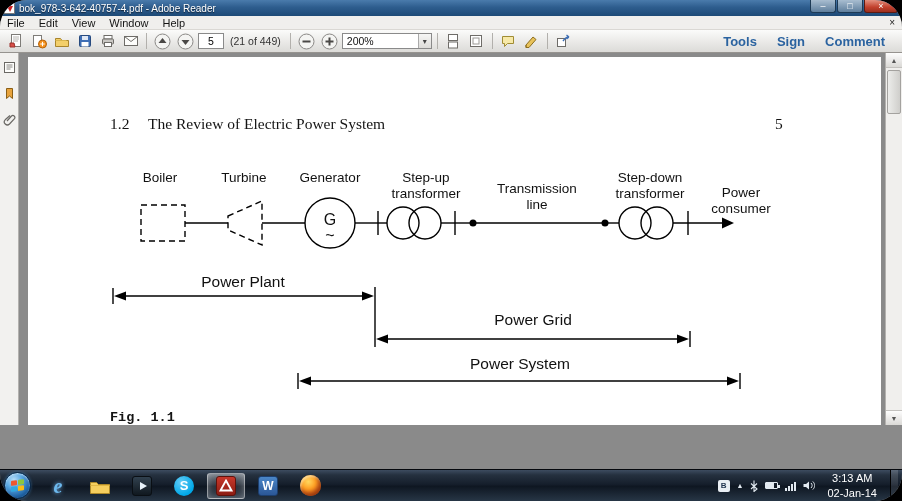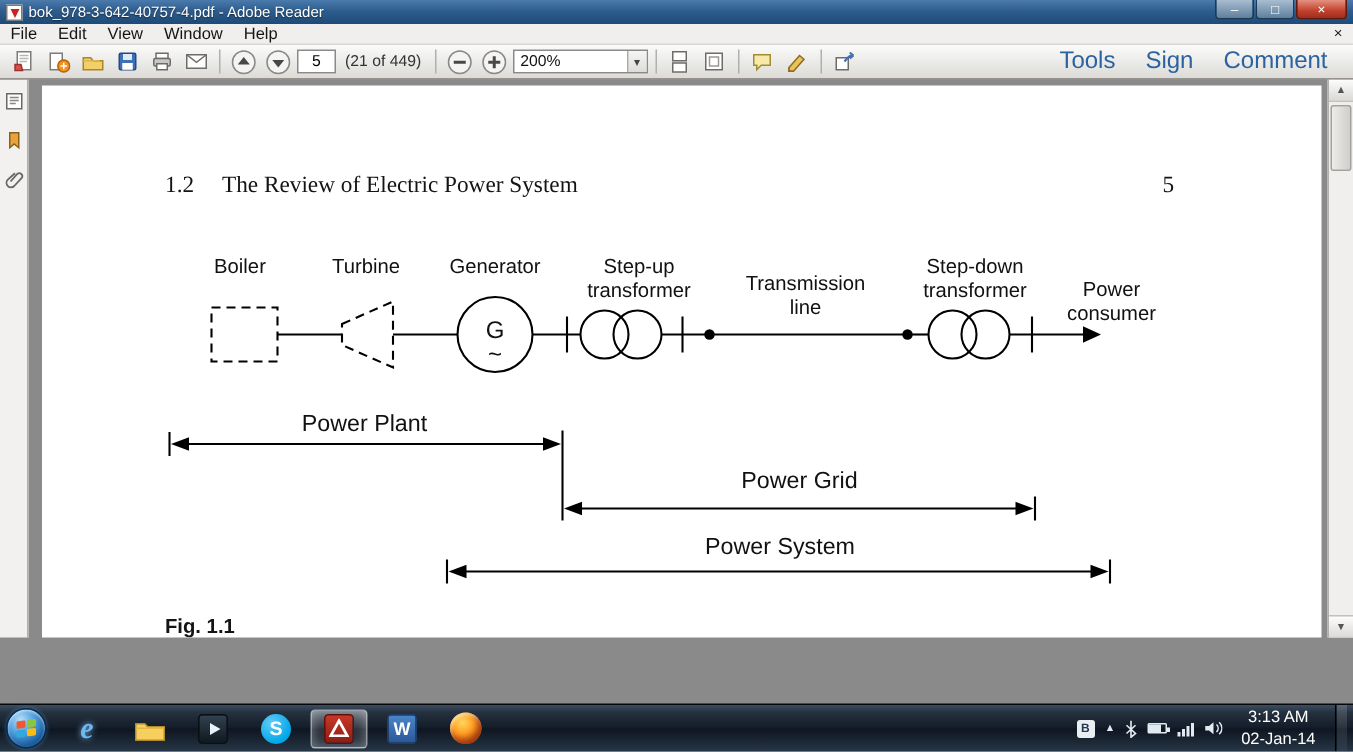--- a/index.html
+++ b/index.html
@@ -1,17 +1,17 @@
 <!DOCTYPE html>
 <html><head>
 <meta charset="utf-8">
 <style>
   * { box-sizing: border-box; margin: 0; padding: 0; }
   body { margin: 0; background: #000; font-family: "Liberation Sans", sans-serif; }
-  .screen { position: relative; width: 902px; height: 501px; overflow: hidden; background: #8a8a8a; }
+  .screen { position: relative; width: 902px; height: 501px; overflow: hidden; background: #8a8a8a; border-radius: 27px; }
 
   
   .titlebar { position: absolute; top:0; left:0; width:100%; height:16px; z-index:30;
     background: linear-gradient(#4a7bac 0%, #2e5d8e 45%, #1d4a77 100%);
     display:flex; align-items:center; padding:0 4px; }
   .pdf-badge { width:11px; height:11px; background:#fff; border:1px solid #7a7a7a; margin-right:4px; position:relative; }
   .pdf-badge::after { content:""; position:absolute; left:2px; top:2px; width:0; height:0;
     border-left:3px solid transparent; border-right:3px solid transparent; border-top:6px solid #c22; }
   .title-text { color:#fff; font-size:10px; text-shadow:0 1px 1px rgba(0,0,0,.6); white-space:nowrap; }
   .win-controls { margin-left:auto; display:flex; align-self:flex-start; height:13px; }
@@ -32,21 +32,21 @@
     display:flex; align-items:center; padding:0 5px; gap:2px; }
   .tb-icon { width:21px; height:19px; display:flex; align-items:center; justify-content:center; border-radius:2px; }
   .tb-sep { width:1px; height:16px; background:#b2b0ac; margin:0 3px; }
   .page-box { width:26px; height:16px; border:1px solid #8a8a8a; background:#fff; font-size:10.5px;
     text-align:center; font-family:inherit; padding:0; }
   .page-info { font-size:10.5px; color:#333; margin:0 4px; white-space:nowrap; }
   .zoom-box { display:flex; align-items:center; height:16px; border:1px solid #8a8a8a; background:#fff;gap:40px; }
   .zoom-value { font-size:10.5px; padding:0 4px; min-width:34px; text-align:right; color:#111; }
   .zoom-dd { width:13px; height:100%; border-left:1px solid #aaa; background:linear-gradient(#f6f6f5,#dddcd9);
     font-size:8px; display:flex; align-items:center; justify-content:center; color:#444; }
-  .tb-right { margin-left:auto; display:flex; gap:20px; padding-right:12px; font-size:16px; font-weight:normal; color:#2b63a0; }
+  .tb-right { margin-left:auto; display:flex; gap:20px; padding-right:12px; font-size:13px; font-weight:bold; color:#2b63a0; }
 
   
   .docwrap { position:absolute; top:53px; left:0; width:100%; height:372px; }
   .side-strip { position:absolute; left:0; top:0; width:19px; height:100%; background:#f2f1ef;
     border-right:1px solid #b3b1ae; display:flex; flex-direction:column; align-items:center; padding-top:8px; gap:13px; z-index:5; }
   .doc-area { position:absolute; left:19px; right:17px; top:0; height:100%; background:#8a8a8a; overflow:hidden; }
   .page { position:absolute; left:9px; right:4px; top:4px; height:520px; background:#fff; }
 
   .vscroll { position:absolute; right:0; top:0; width:17px; height:100%; background:#f0efed; border-left:1px solid #b3b1ae; z-index:5; }
   .vs-btn { position:absolute; left:0; width:100%; height:15px; display:flex; align-items:center; justify-content:center;
@@ -59,21 +59,21 @@
   .h-num { left:82px; top:58px; }
   .h-title { left:120px; top:58px; }
   .p-num { left:747px; top:58px; }
 
   .diagram { position:absolute; left:72px; top:108px; width:720px; height:240px; }
   .lbl { font-family:"Liberation Sans", sans-serif; font-size:13.5px; fill:#111; text-anchor:middle; }
   .span-lbl { font-family:"Liberation Sans", sans-serif; font-size:15.5px; fill:#111; text-anchor:middle; }
   .gen-g { font-family:"Liberation Sans", sans-serif; font-size:16px; fill:#111; text-anchor:middle; }
   .gen-t { font-family:"Liberation Sans", sans-serif; font-size:16px; fill:#111; text-anchor:middle; }
 
-  .caption { position:absolute; left:82px; top:353px; font-family:Liberation Sans, sans-serif; font-size:13.5px; color:#141414; display:flex; gap:22px; }
+  .caption { position:absolute; left:82px; top:353px; font-family:Liberation Mono, monospace; font-size:13.5px; color:#141414; display:flex; gap:22px; }
   .caption .cap-label { font-weight:bold; }
 
   
   .statusrow { position:absolute; top:453px; left:0; width:100%; height:16px; background:#f0efed;
     border-top:1px solid #a8a6a2; z-index:30; display:flex; align-items:center; }
   .size-label { font-size:9.5px; color:#333; margin-left:38px; white-space:nowrap; }
   .hscroll { position:absolute; left:112px; right:16px; top:1px; height:14px; display:flex; align-items:center; }
   .hs-arrow { width:14px; height:13px; font-size:7px; color:#555; display:flex; align-items:center; justify-content:center;
     background:linear-gradient(#fdfdfd,#dedddb); border:1px solid #bcbab6; }
   .hs-track { flex:1; height:13px; background:#e9e8e5; border-top:1px solid #cac8c5; border-bottom:1px solid #cac8c5; position:relative; }

